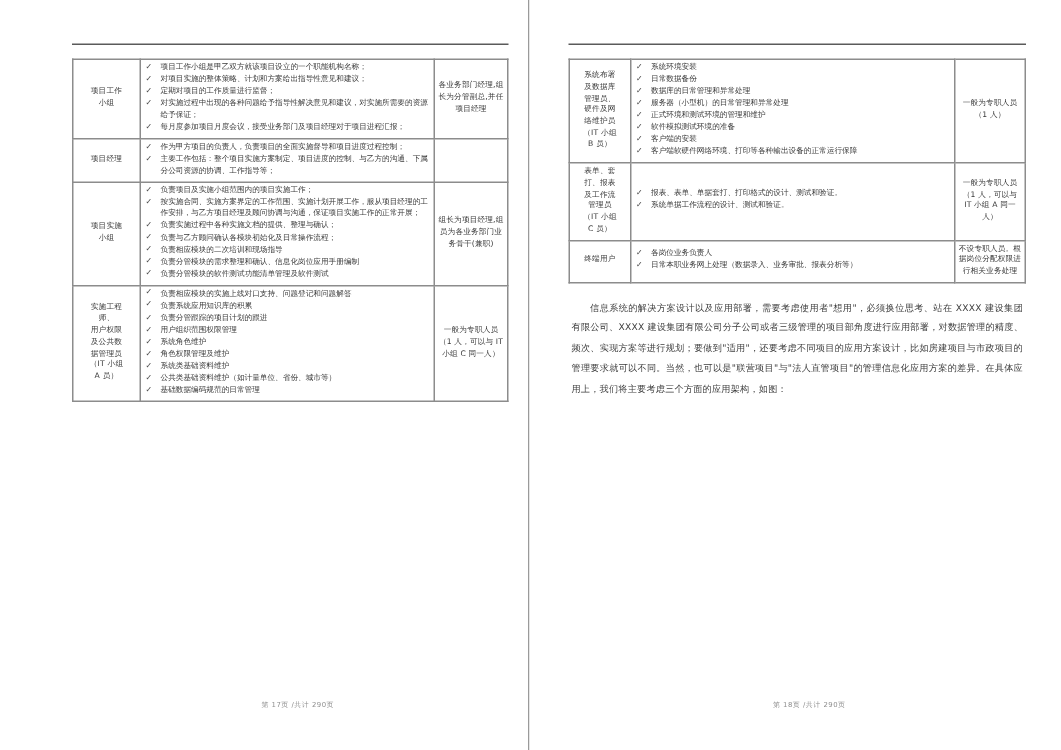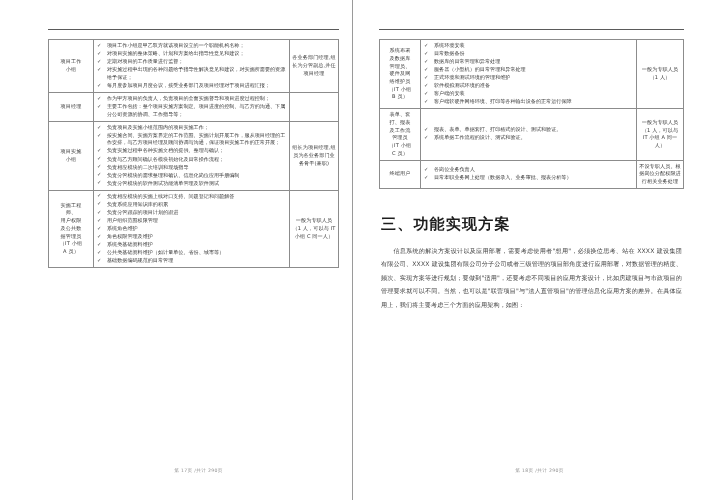--- a/index.html
+++ b/index.html
@@ -295,19 +295,18 @@
               <li><span class="tick">✓</span><span>各岗位业务负责人</span></li>
               <li><span class="tick">✓</span><span>日常本职业务网上处理（数据录入、业务审批、报表分析等）</span></li>
             </ul>
           </td>
           <td class="col-note">不设专职人员。根据岗位分配权限进行相关业务处理</td>
         </tr>
 
       </tbody>
     </table>
 
-    <h1 class="section-title">三、功能实现方案</h1>
     <p class="body-para">信息系统的解决方案设计以及应用部署，需要考虑使用者"想用"，必须换位思考、站在 XXXX 建设集团有限公司、XXXX 建设集团有限公司分子公司或者三级管理的项目部角度进行应用部署，对数据管理的精度、频次、实现方案等进行规划；要做到"适用"，还要考虑不同项目的应用方案设计，比如房建项目与市政项目的管理要求就可以不同。当然，也可以是"联营项目"与"法人直管项目"的管理信息化应用方案的差异。在具体应用上，我们将主要考虑三个方面的应用架构，如图：</p>
 
     <div class="page-footer">第 18页 /共计 290页</div>
   </div>
 
 </div>
 
 </body></html>

